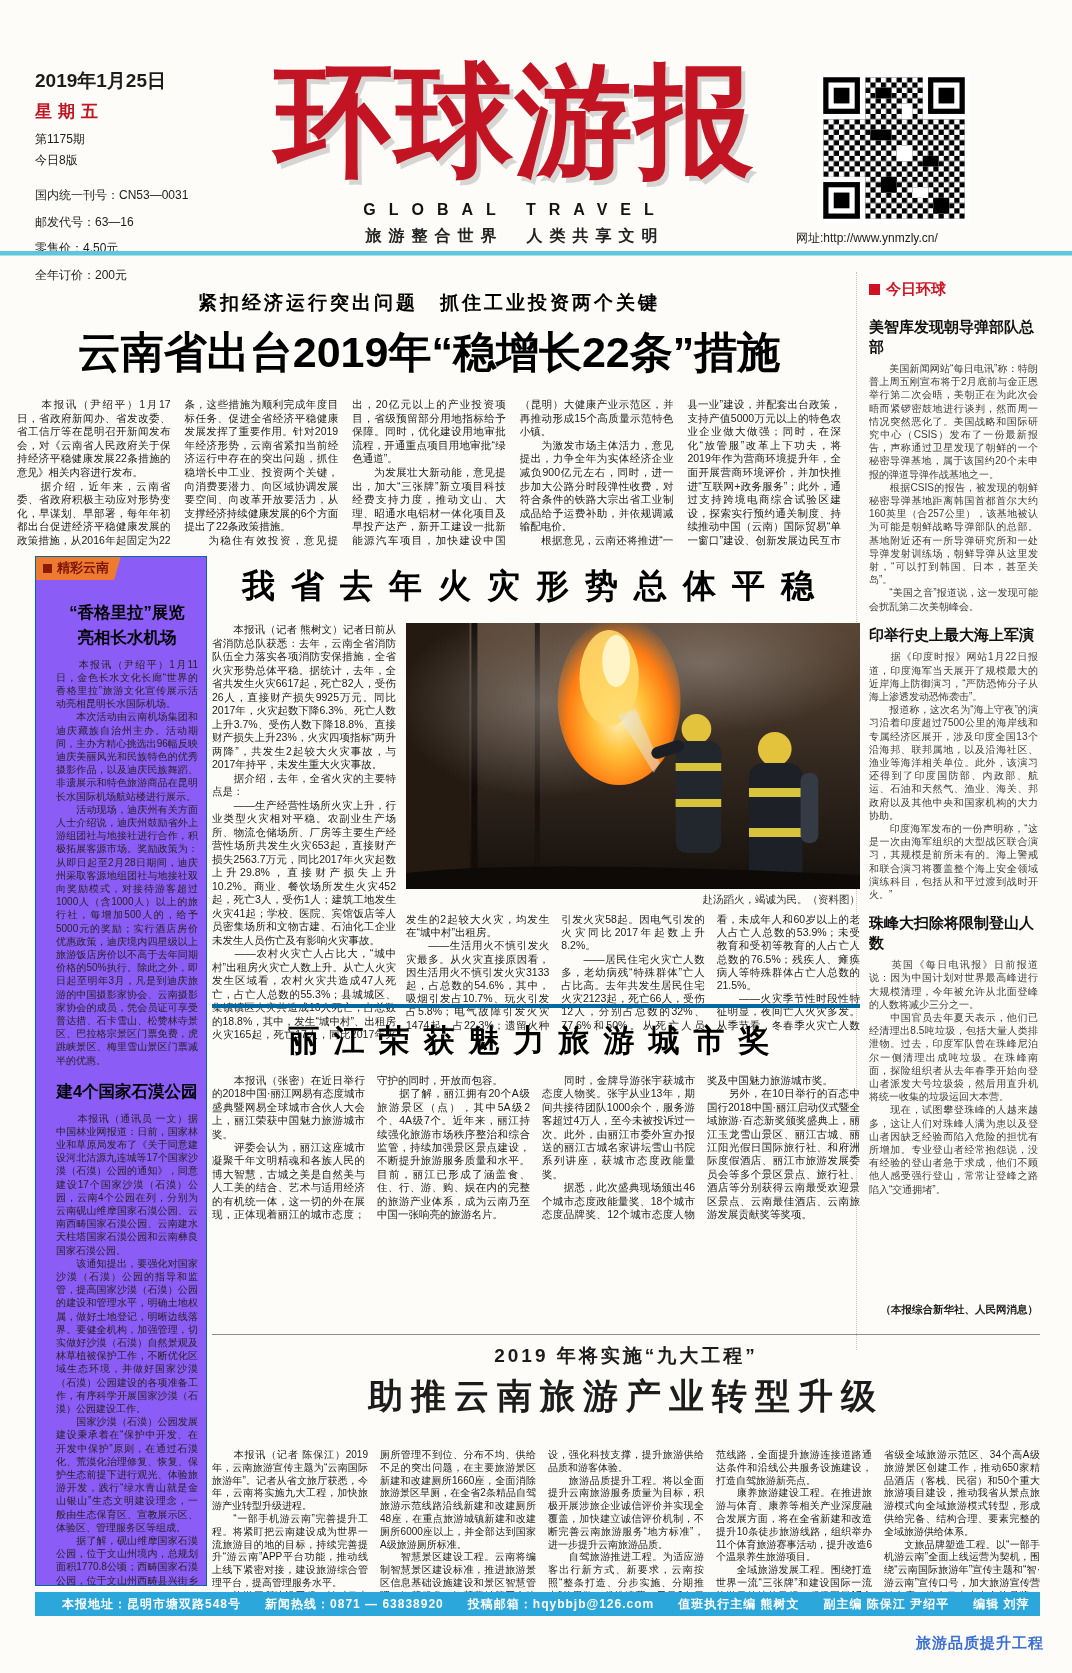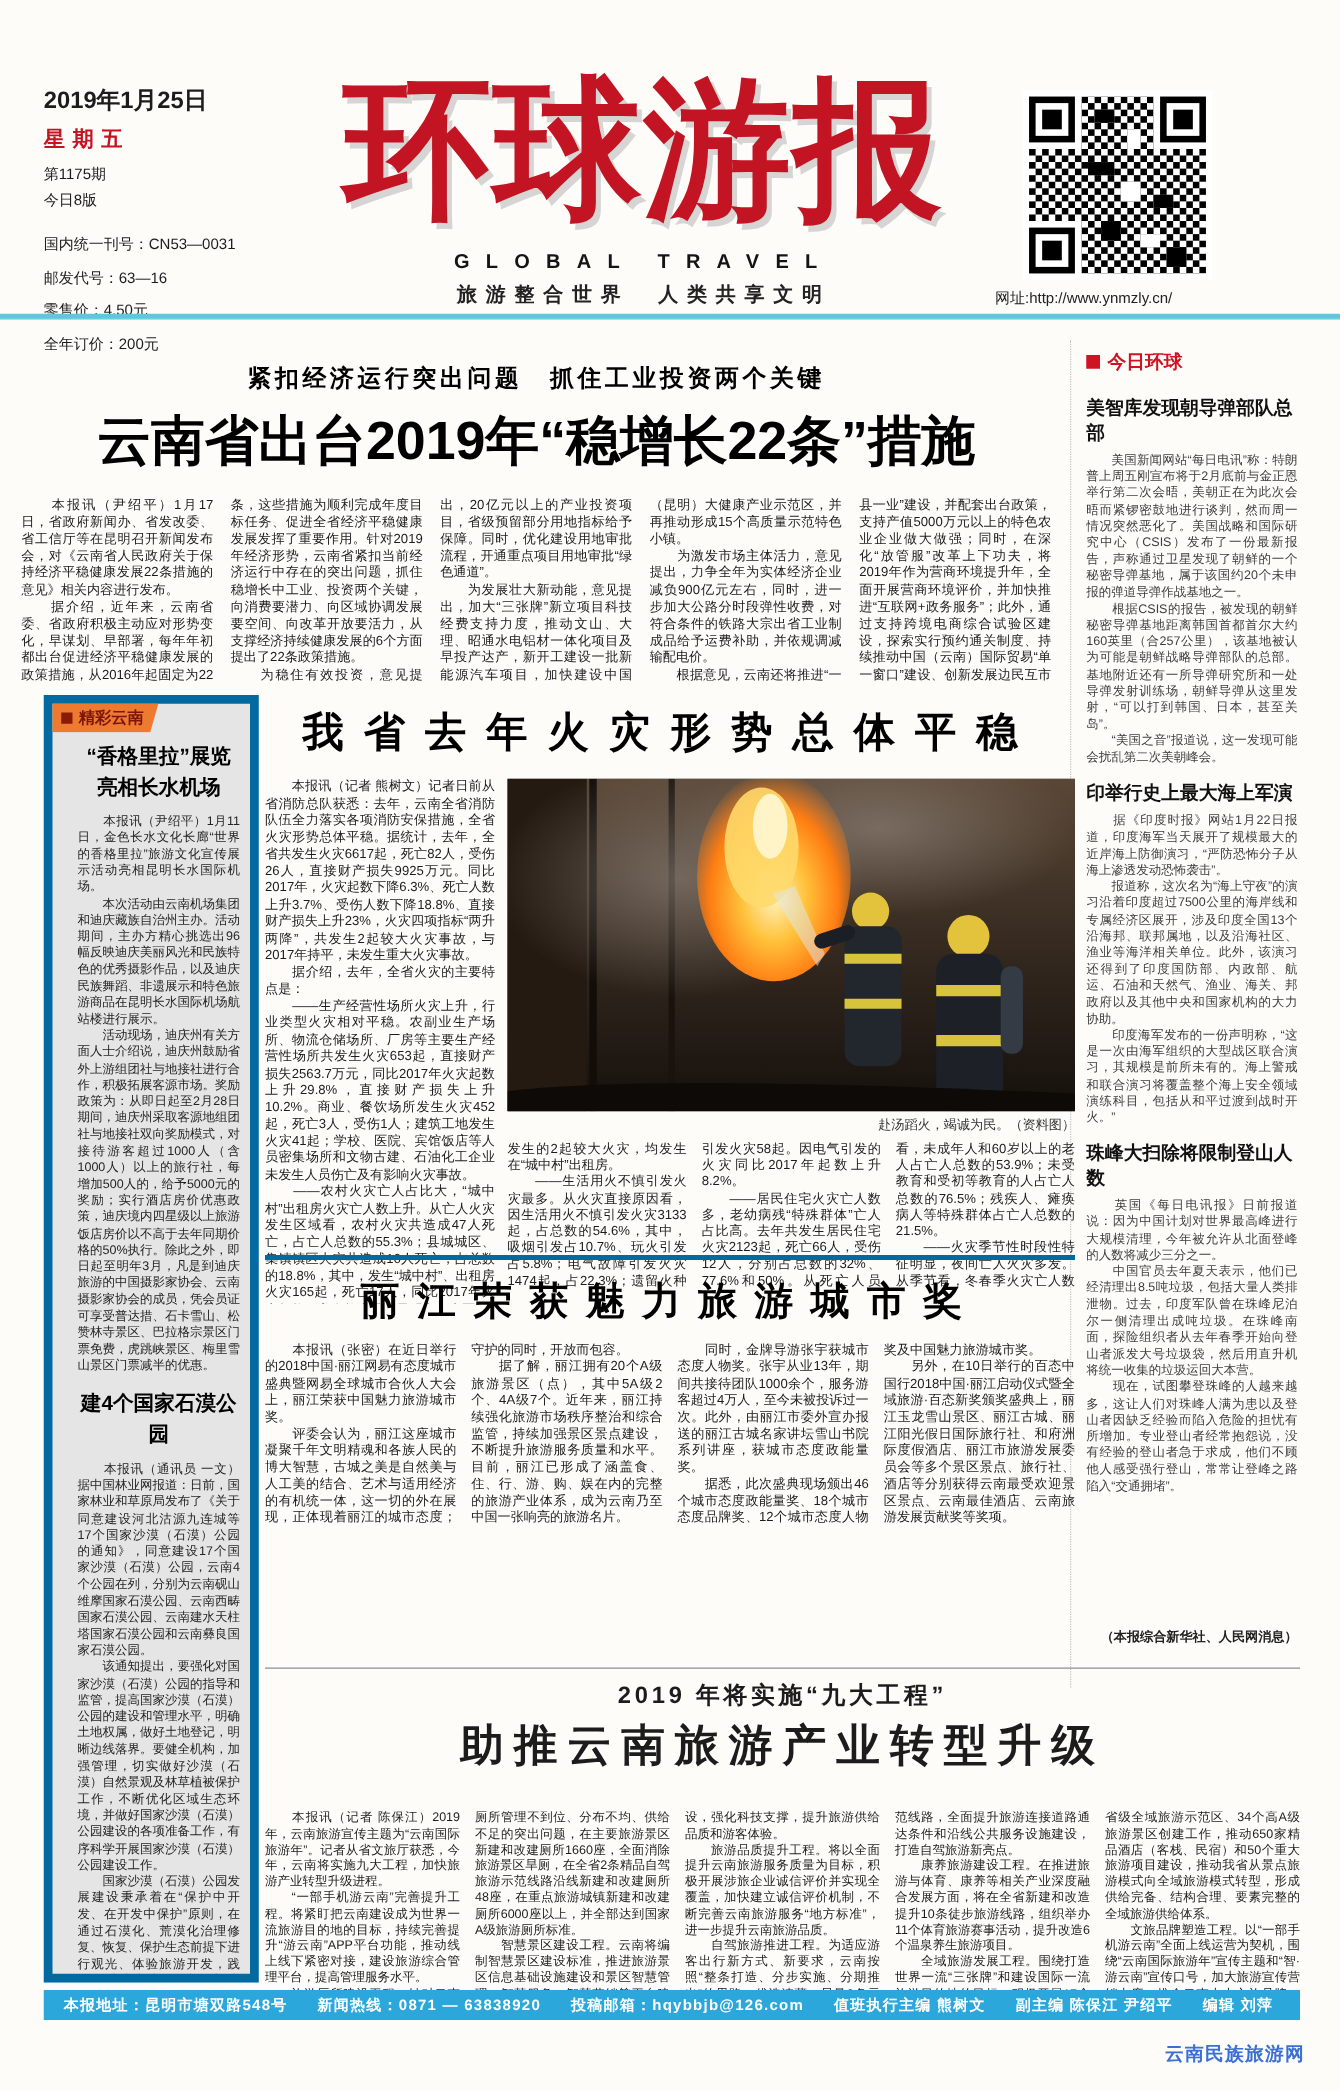--- a/index.html
+++ b/index.html
@@ -33,22 +33,22 @@
   
   .sidebar{left:856px;top:272px;width:182px;height:1078px;box-sizing:border-box;
            border-left:1px dotted #c4c4c4;padding-left:12px;}
   .side-label{display:flex;align-items:center;gap:6px;font-size:15px;font-weight:bold;color:#cf1322;margin:8px 0 6px 0;}
   .sq-red{width:11px;height:11px;background:#cf1322;display:inline-block;}
   .side-items{height:992px;overflow:hidden;}
   .side-item h3{font-size:15px;font-weight:bold;color:#111;margin:12px 0 6px 0;line-height:1.3;}
   .side-item p{margin:0;font-size:10px;line-height:13.2px;color:#3d3d3d;text-align:justify;white-space:pre-line;}
   .side-source{font-size:10.5px;font-weight:bold;color:#222;text-align:right;margin-top:6px;}
   
-  .rail{left:35px;top:556px;width:172px;height:1030px;box-sizing:border-box;background:#e5e5e5;
-        border:7px solid #0369a1;padding:0 8px;overflow:hidden;}
+  .rail{left:35px;top:556px;width:172px;height:1030px;box-sizing:border-box;background:#8b5cf6;
+        border:1px solid #0369a1;padding:13px 8px;overflow:hidden;}
   .rail-tag{position:absolute;left:-1px;top:-1px;background:#ee7a30;color:#7d1608;font-weight:bold;
             font-size:13px;padding:3px 12px 3px 8px;display:flex;align-items:center;gap:5px;
             clip-path:polygon(0 0,100% 0,92% 100%,0 100%);}
   .sq-dk{width:9px;height:9px;background:#8a1a06;display:inline-block;}
   .rail-inner{margin-top:30px;margin-left:12px;}
   .rail h4{text-align:center;font-size:16.5px;font-weight:bold;line-height:1.5;margin:12px 0 8px 0;
            white-space:pre-line;color:#000;}
   .rail p{margin:0;font-size:10px;line-height:13.2px;text-align:justify;white-space:pre-line;color:#242424;}
   
   .fire{left:212px;top:556px;width:648px;}
@@ -69,21 +69,21 @@
   .lj-body{margin-top:12px;height:200px;overflow:hidden;column-count:4;column-gap:12px;font-size:10.5px;
            line-height:13.4px;text-align:justify;white-space:pre-line;}
   
   .nine{left:212px;top:1334px;width:828px;height:252px;border-top:1px solid #8e8e8e;box-sizing:border-box;}
   .kicker2{text-align:center;font-size:19px;font-weight:bold;letter-spacing:3px;margin-top:8px;}
   .headline4{text-align:center;font-size:35px;font-weight:900;letter-spacing:8px;margin-top:4px;white-space:nowrap;}
   .nine-body{margin-top:10px;height:158px;overflow:hidden;column-count:5;column-gap:12px;font-size:10px;
              line-height:12.8px;text-align:justify;white-space:pre-line;}
   
   .footer{left:35px;top:1592px;width:1005px;height:24px;background:#2ba7db;color:#fff;font-weight:bold;
-          font-size:12px;line-height:24px;letter-spacing:1px;display:flex;gap:24px;padding:0 16px;
+          font-size:12px;line-height:24px;letter-spacing:1px;display:flex;gap:24px;padding:0 27px;
           box-sizing:border-box;white-space:nowrap;overflow:hidden;}
   .watermark{right:28px;top:1634px;font-size:15px;font-weight:bold;color:#3b6fd4;letter-spacing:1px;}
 </style>
 </head>
 <body>
 
 <div class="page">
 
   <div class="abs info">
     <div class="date">2019年1月25日</div>
@@ -283,15 +283,15 @@
   <div class="abs footer">
     <span>本报地址：昆明市塘双路548号</span>
     <span>新闻热线：0871 — 63838920</span>
     <span>投稿邮箱：hqybbjb@126.com</span>
     <span>值班执行主编 熊树文</span>
     <span>副主编 陈保江 尹绍平</span>
     <span>编辑 刘萍</span>
 
   </div>
 
-  <div class="abs watermark">云南民族旅游网</div>
+  <div class="abs watermark">旅游品质提升工程</div>
 
 </div>
 
 </body></html>

